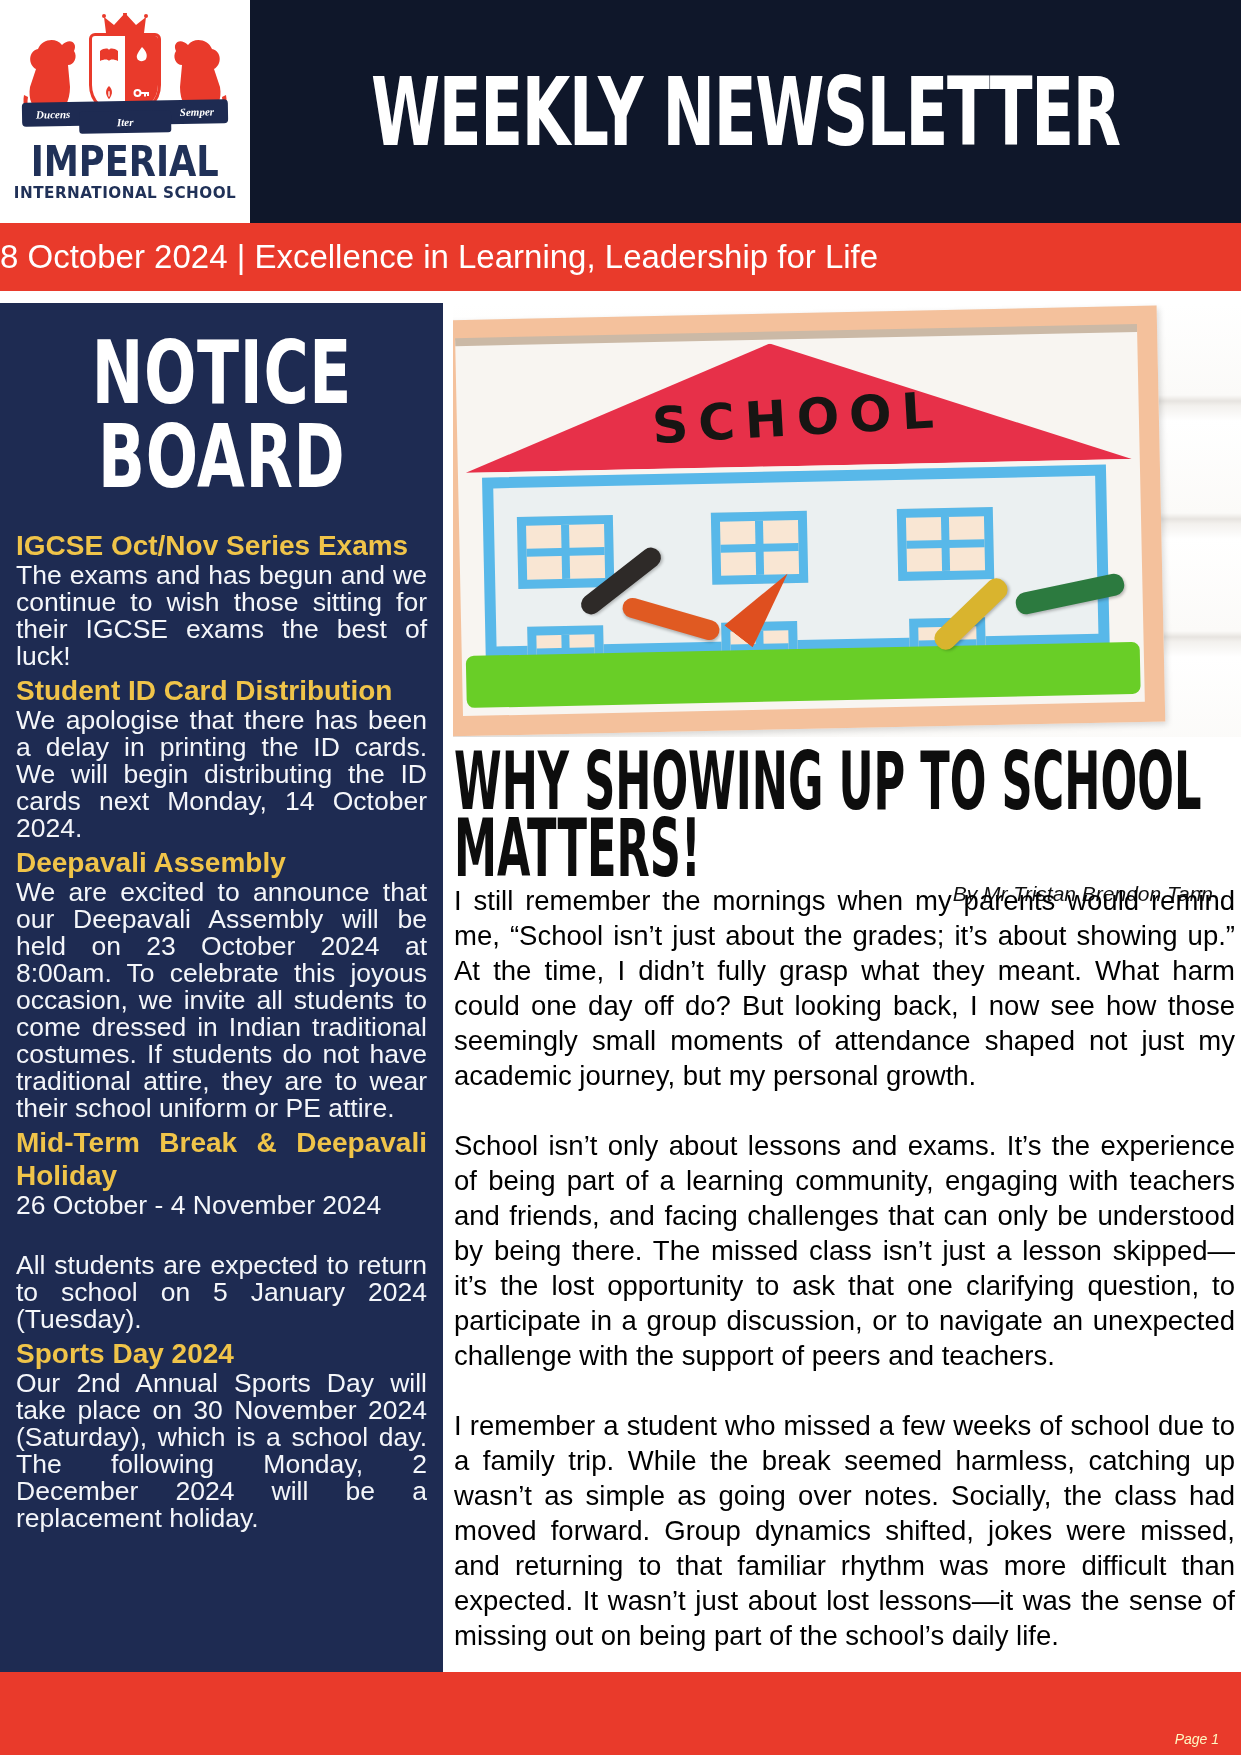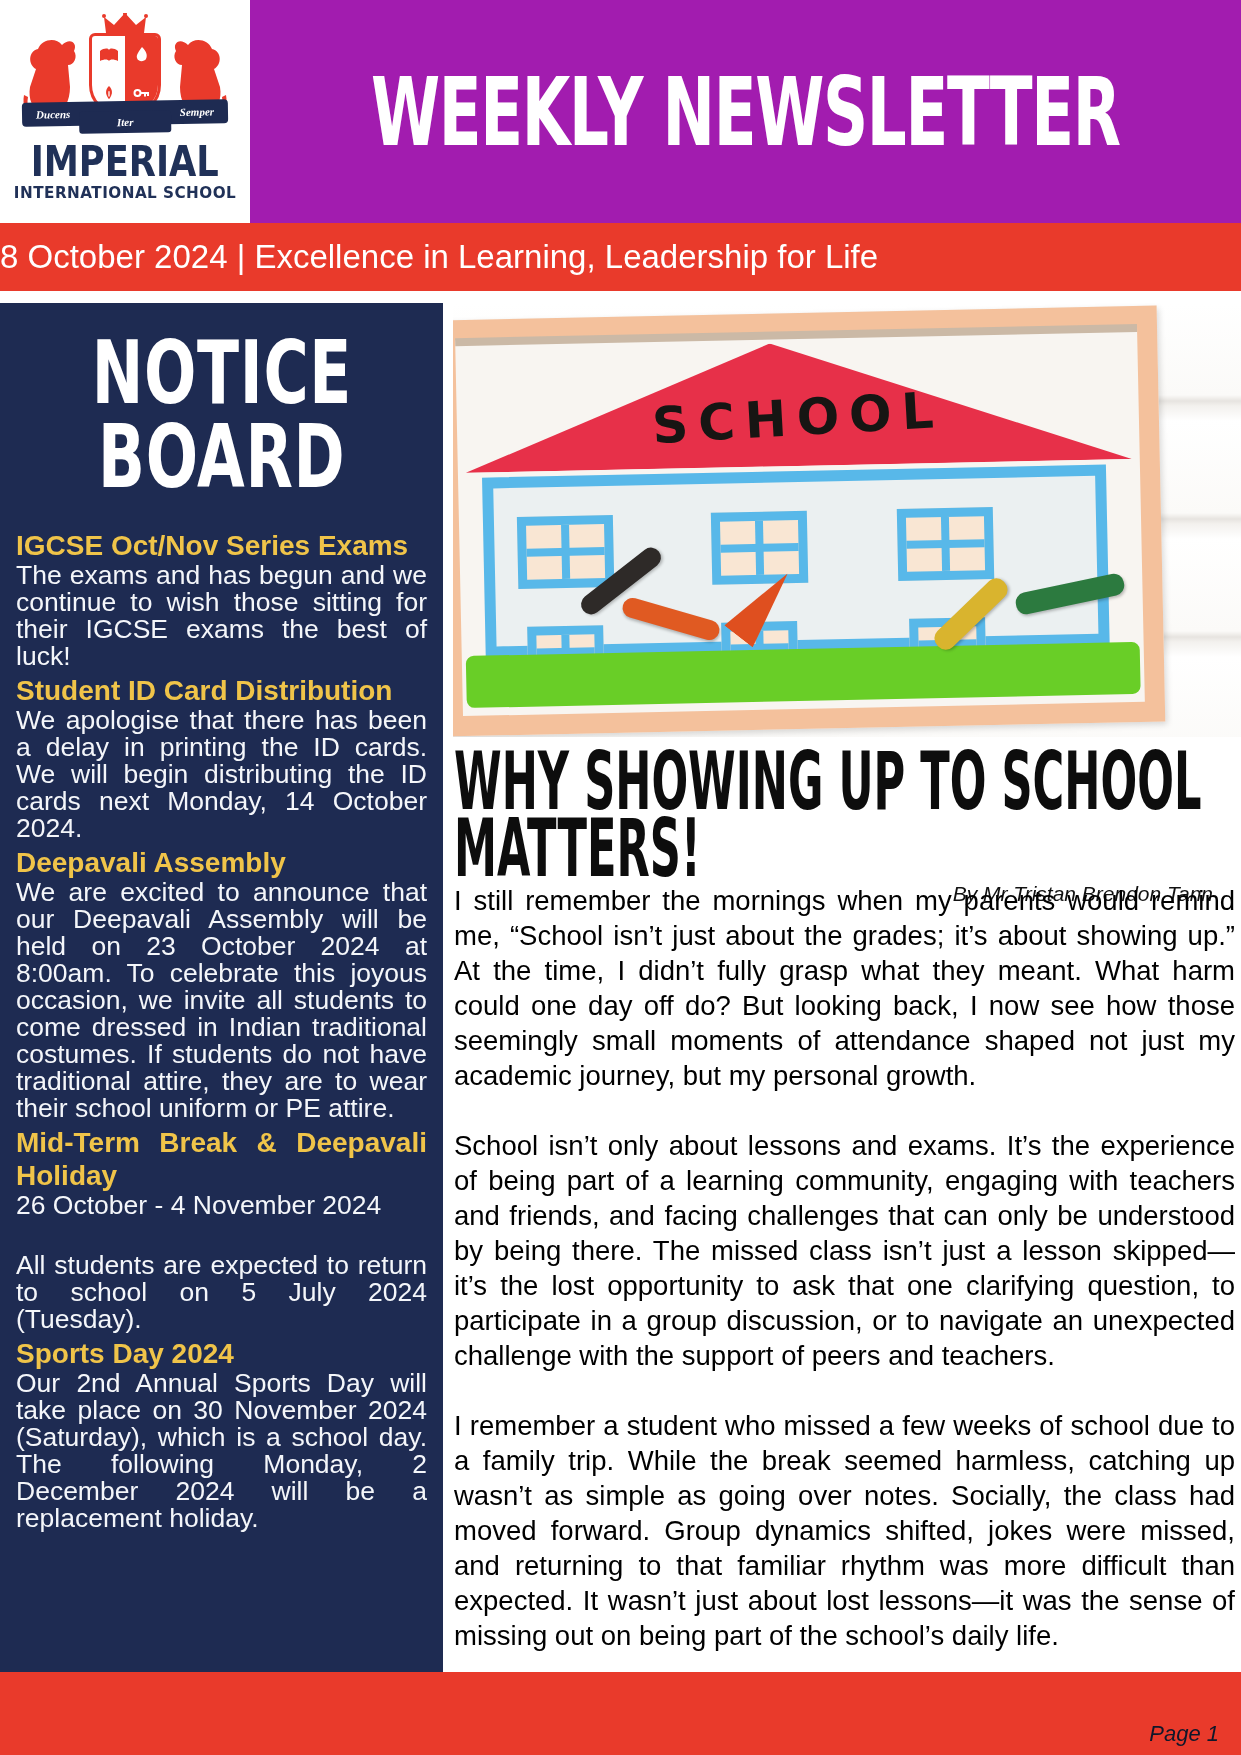--- a/index.html
+++ b/index.html
@@ -1,20 +1,20 @@
 <!DOCTYPE html>
 <html><head>
 <meta charset="utf-8">
 <style>
   html,body{margin:0;padding:0;background:#555;}
   #page{position:relative;width:1241px;height:1755px;background:#ffffff;overflow:hidden;
         font-family:"Liberation Sans", sans-serif;margin:0 auto;}
 
   
-  .header-navy{position:absolute;left:0;top:0;width:100%;height:223px;background:#a21caf;}
+  .header-navy{position:absolute;left:0;top:0;width:100%;height:223px;background:#0f172a;}
   .header-title-zone{position:absolute;left:250px;top:0;right:0;height:223px;
         display:flex;align-items:center;justify-content:center;}
   .header-title{font-family:"DejaVu Sans", sans-serif;font-weight:bold;font-size:95px;
         color:#ffffff;transform:scaleX(0.66);white-space:nowrap;letter-spacing:-2px;}
 
   .logo-box{position:absolute;left:0;top:0;width:250px;height:223px;background:#ffffff;
         display:flex;flex-direction:column;align-items:center;padding-top:13px;box-sizing:border-box;}
   .crest{position:relative;width:234px;height:126px;flex:none;}
   .crown{position:absolute;left:50%;top:0;transform:translateX(-50%);}
   .lion{position:absolute;top:22px;}
@@ -89,21 +89,21 @@
   .article-title{position:absolute;left:11px;top:445px;}
   .article-title .t-line{display:block;font-family:"DejaVu Sans", sans-serif;font-weight:bold;
         font-size:80px;line-height:67px;color:#0d0d0d;transform:scaleX(0.54);transform-origin:left center;
         white-space:nowrap;}
   .byline{position:absolute;right:28px;top:545px;font-size:21px;font-style:italic;color:#111111;margin-top:34px;}
   .article-body{position:absolute;left:11px;right:6px;top:580px;}
   .article-body p{font-size:27.5px;line-height:35px;text-align:justify;color:#000000;margin:0 0 35px 0;}
 
   
   .footer{position:absolute;left:0;bottom:0;width:100%;height:83px;background:#e93a2b;}
-  .page-num{position:absolute;right:22px;bottom:8px;color:#0f172a;font-style:italic;font-size:22px;}
+  .page-num{position:absolute;right:22px;bottom:8px;color:#fef9c3;font-style:italic;font-size:14px;}
 </style>
 </head>
 <body>
 
 <div id="page">
 
   <div class="header-navy">
     <div class="header-title-zone">
       <span class="header-title">WEEKLY NEWSLETTER</span>
     </div>
@@ -187,21 +187,21 @@
       <div class="nb-heading">Deepavali Assembly</div>
       <div class="nb-body">
           <p>We are excited to announce that our Deepavali Assembly will be held on 23 October 2024 at 8:00am. To celebrate this joyous occasion, we invite all students to come dressed in Indian traditional costumes. If students do not have traditional attire, they are to wear their school uniform or PE attire.</p>
         </div>
     </div>
 
     <div class="nb-section">
       <div class="nb-heading">Mid-Term Break &amp; Deepavali Holiday</div>
       <div class="nb-body">
         <p>26 October - 4 November 2024</p>
-        <p>All students are expected to return to school on 5 July 2024 (Tuesday).</p>
+        <p>All students are expected to return to school on 5 January 2024 (Tuesday).</p>
       </div>
     </div>
 
     <div class="nb-section">
       <div class="nb-heading">Sports Day 2024</div>
       <div class="nb-body">
           <p>Our 2nd Annual Sports Day will take place on 30 November 2024 (Saturday), which is a school day. The following Monday, 2 December 2024 will be a replacement holiday.</p>
         </div>
     </div>
   </div>

